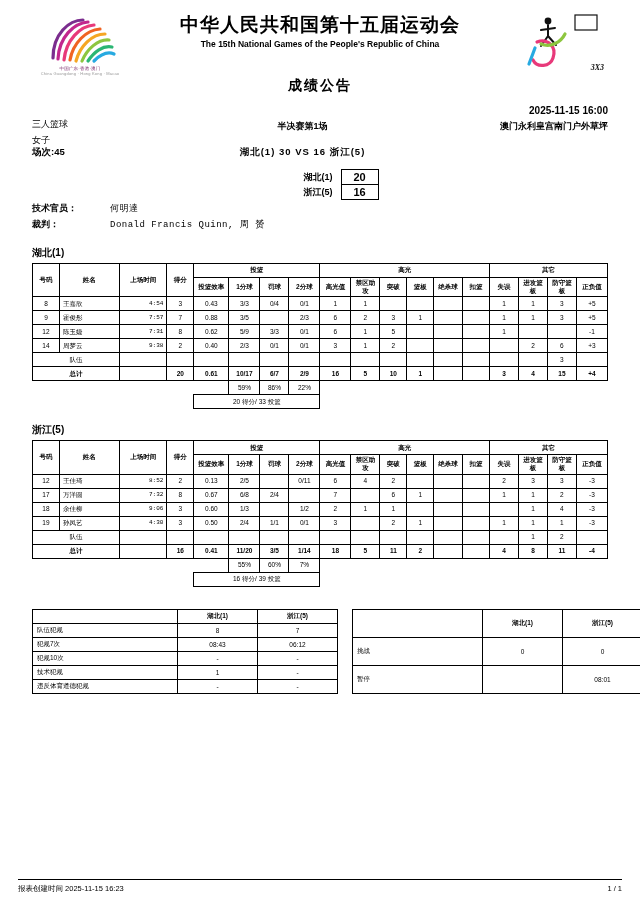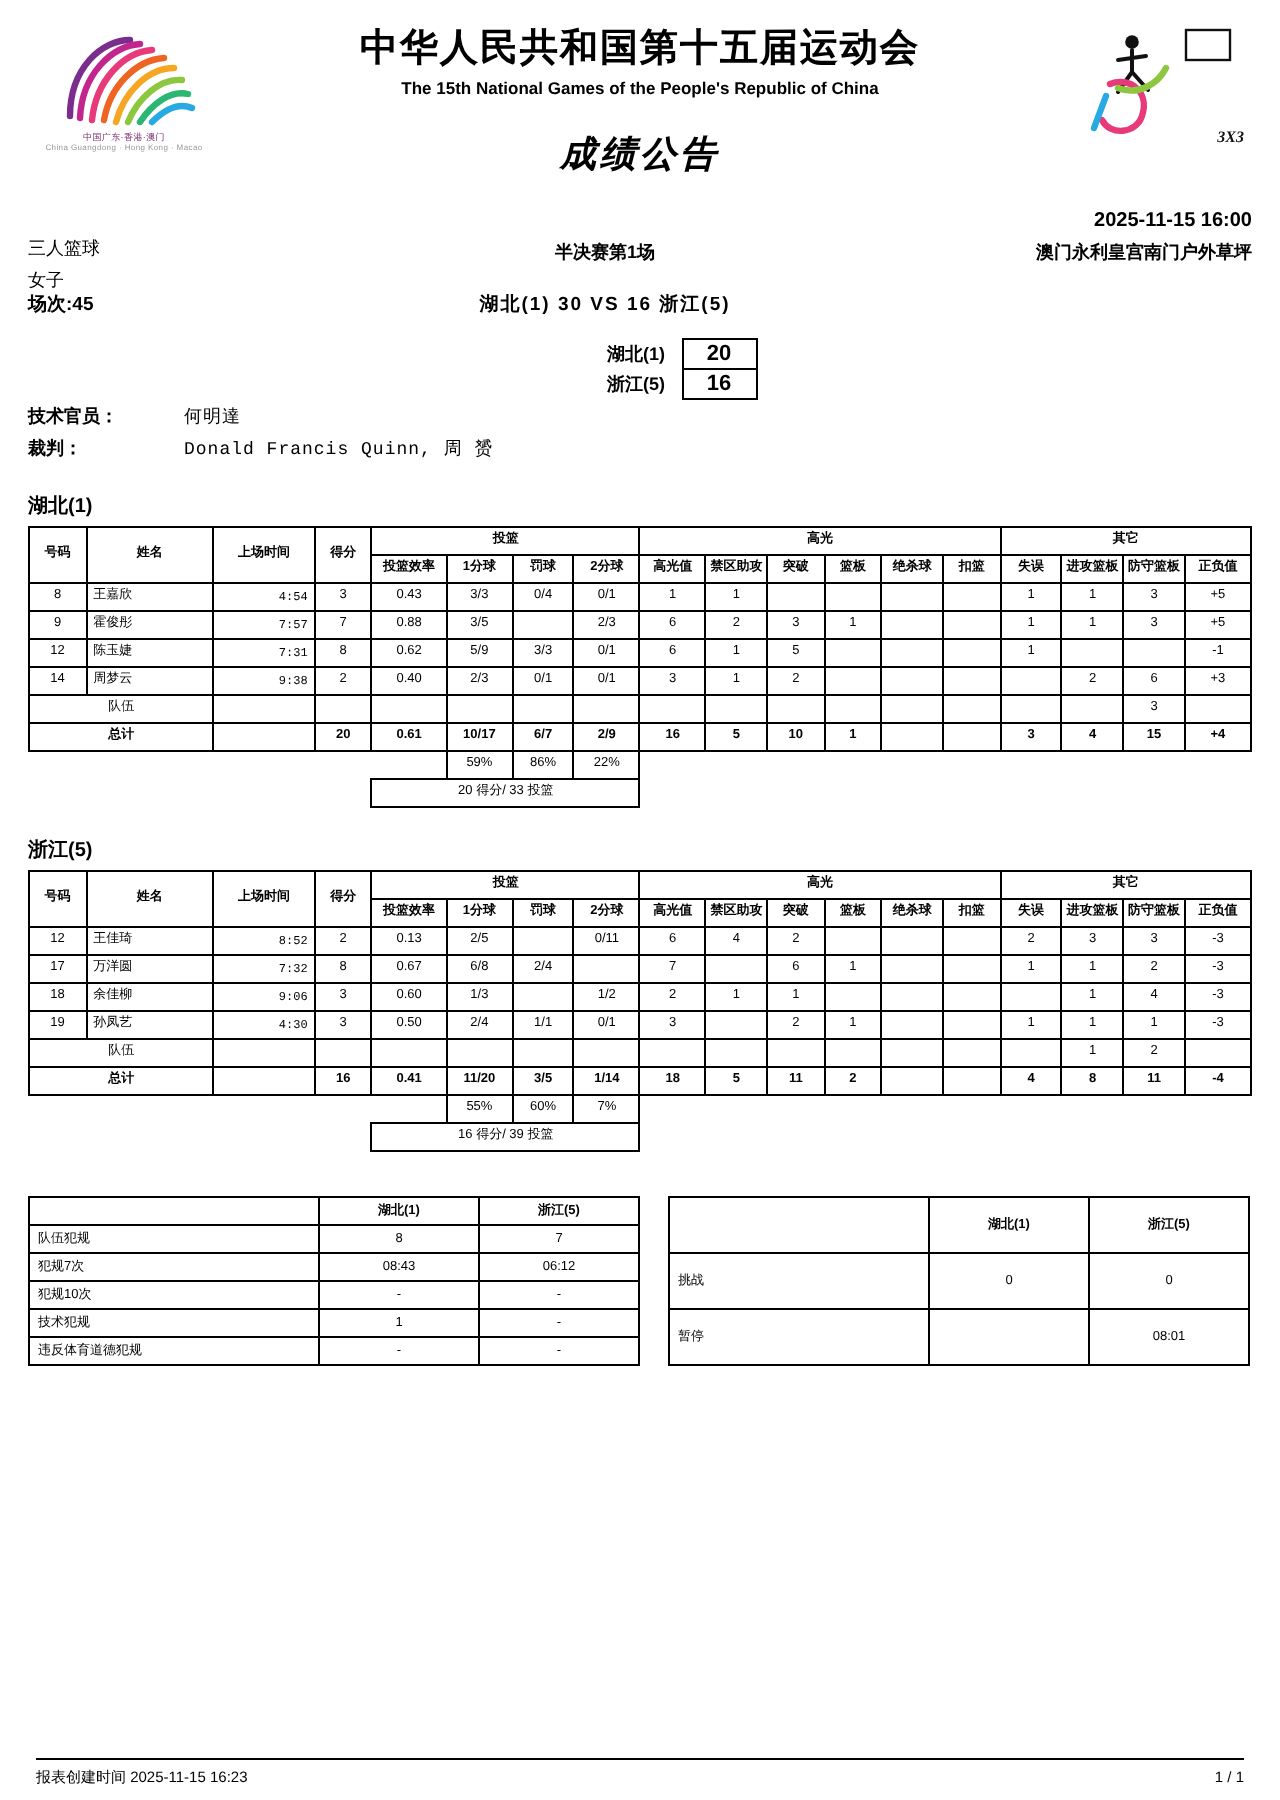--- a/index.html
+++ b/index.html
@@ -13,21 +13,21 @@
     font-family: "Liberation Sans", sans-serif;
     color: #000;
     position: relative;
     overflow: hidden;
   }
   .page {
     width: 640px;
     height: 900px;
     position: relative;
     box-sizing: border-box;
-    padding: 10px 14px;
+    padding: 10px 32px;
   }
 
   
   .header {
     display: flex;
     align-items: flex-start;
     height: 90px;
   }
   .logo {
     width: 96px;
@@ -60,25 +60,24 @@
     font-weight: bold;
     letter-spacing: 1px;
     line-height: 1.2;
   }
   .title-en {
     font-size: 8.5px;
     font-weight: bold;
     margin-top: 2px;
   }
   .title-sub {
-    font-size: 18px;
+    font-size: 14px;
     font-weight: bold;
-    margin-top: 16px;
+    margin-top: 28px;
     letter-spacing: 2px;
-    font-style: italic;
   }
   .emblem {
     width: 96px;
     flex: 0 0 96px;
     text-align: center;
     position: relative;
     padding-top: 2px;
     font-family: Liberation Serif, serif;
   }
   .emblem .tag3x3 {

